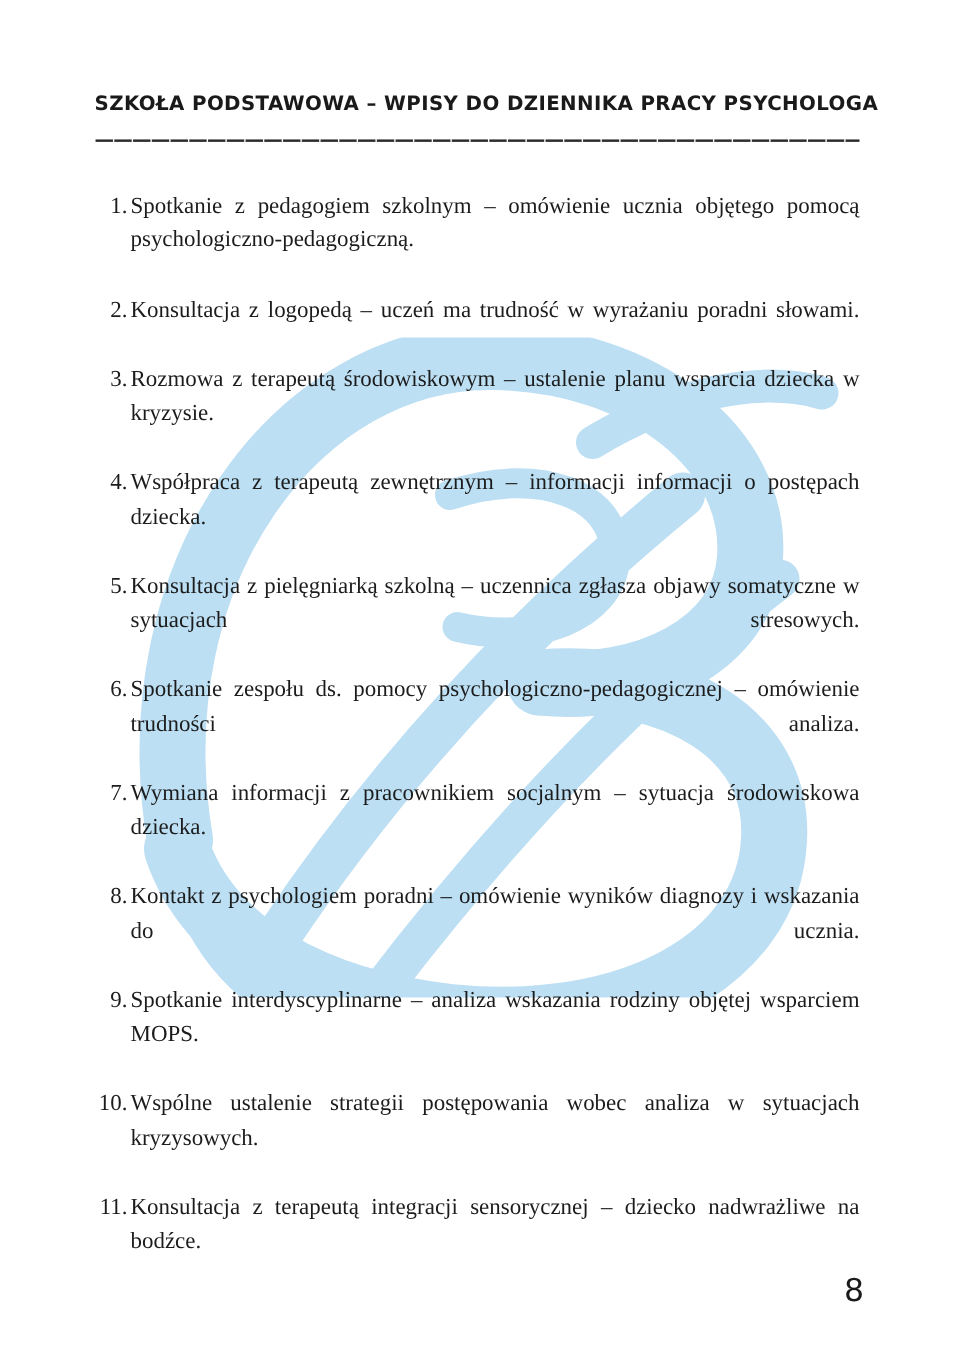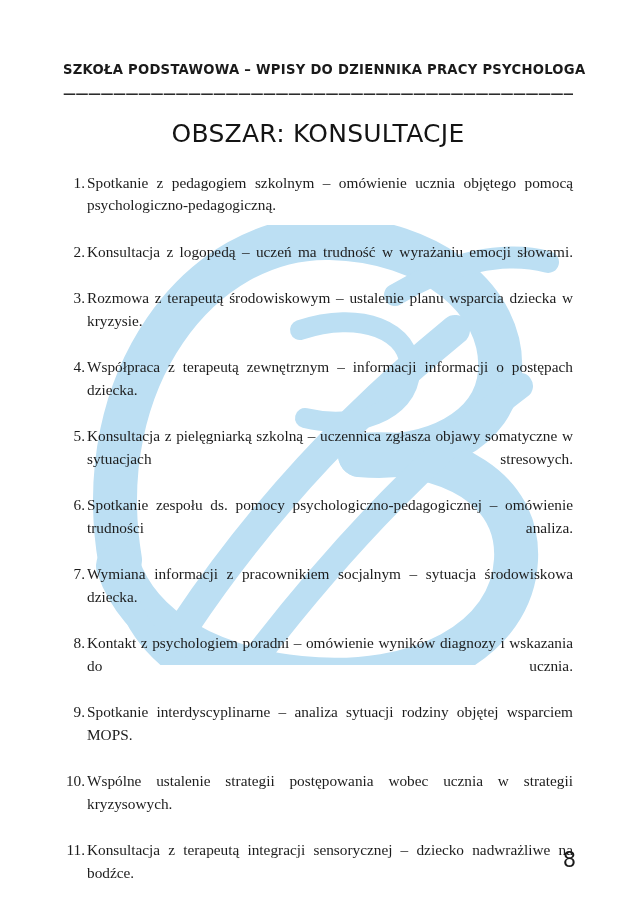--- a/index.html
+++ b/index.html
@@ -157,52 +157,51 @@
       </g>
     </svg>
   </div>
 
   <div class="content">
 
     <div class="doc-header">SZKOŁA PODSTAWOWA – WPISY DO DZIENNIKA PRACY PSYCHOLOGA</div>
 
     <div class="divider">————————————————————————————————————————————————</div>
 
-    <div class="area-title">OBSZAR: KONSULTACJE</div>
 
     <ol class="items">
       <li>
           <span class="txt">Spotkanie z pedagogiem szkolnym – omówienie ucznia objętego pomocą psychologiczno-pedagogiczną.</span>
         </li>
       <li>
-          <span class="txt">Konsultacja z logopedą – uczeń ma trudność w wyrażaniu emocji słowami.</span>
+          <span class="txt">Konsultacja z logopedą – uczeń ma trudność w wyrażaniu poradni słowami.</span>
         </li>
       <li>
           <span class="txt">Rozmowa z terapeutą środowiskowym – ustalenie planu wsparcia dziecka w kryzysie.</span>
         </li>
       <li>
           <span class="txt">Współpraca z terapeutą zewnętrznym – informacji informacji o postępach dziecka.</span>
         </li>
       <li>
           <span class="txt">Konsultacja z pielęgniarką szkolną – uczennica zgłasza objawy somatyczne w sytuacjach stresowych.</span>
         </li>
       <li>
           <span class="txt">Spotkanie zespołu ds. pomocy psychologiczno-pedagogicznej – omówienie trudności analiza.</span>
         </li>
       <li>
           <span class="txt">Wymiana informacji z pracownikiem socjalnym – sytuacja środowiskowa dziecka.</span>
         </li>
       <li>
           <span class="txt">Kontakt z psychologiem poradni – omówienie wyników diagnozy i wskazania do ucznia.</span>
         </li>
       <li>
-          <span class="txt">Spotkanie interdyscyplinarne – analiza sytuacji rodziny objętej wsparciem MOPS.</span>
-        </li>
-      <li>
-          <span class="txt">Wspólne ustalenie strategii postępowania wobec ucznia w strategii kryzysowych.</span>
+          <span class="txt">Spotkanie interdyscyplinarne – analiza wskazania rodziny objętej wsparciem MOPS.</span>
+        </li>
+      <li>
+          <span class="txt">Wspólne ustalenie strategii postępowania wobec analiza w sytuacjach kryzysowych.</span>
         </li>
       <li>
           <span class="txt">Konsultacja z terapeutą integracji sensorycznej – dziecko nadwrażliwe na bodźce.</span>
         </li>
 
     </ol>
 
   </div>
 
   <div class="page-number">8</div>

